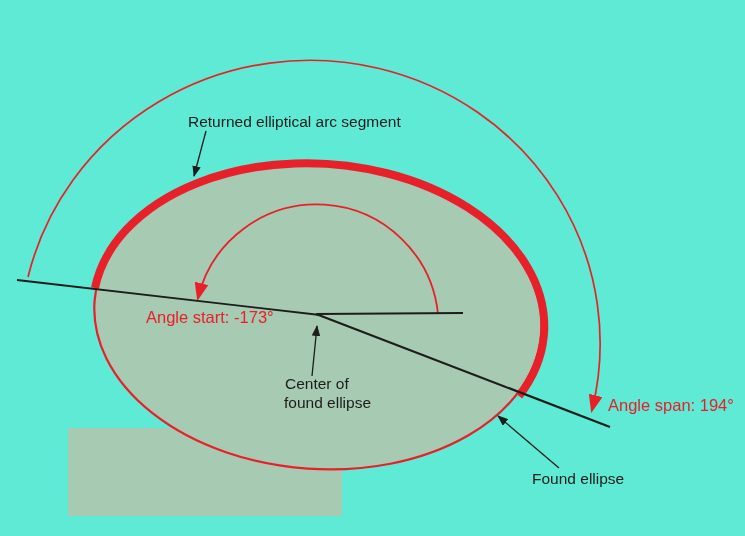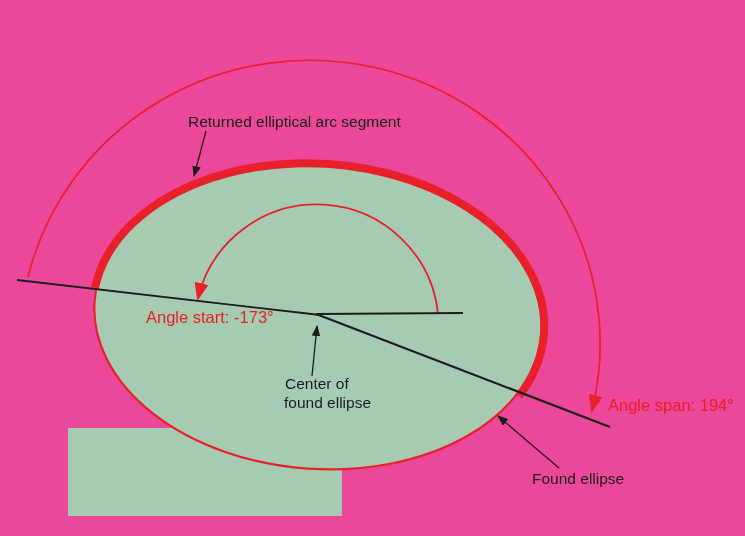--- a/index.html
+++ b/index.html
@@ -4,21 +4,21 @@
 <style>
   :root{
     --red:#e8202a;
     --green:#a7cab3;
     --ink:#1d1d1b;
   }
   html,body{margin:0;padding:0;background:#ffffff;}
   .canvas{
     position:relative;
     width:745px;height:536px;
-    background:#ec4899;
+    background:#5eead4;
     overflow:hidden;
   }
   svg{display:block;}
   text{
     font-family:"Liberation Sans","DejaVu Sans",sans-serif;
     font-weight:400;
   }
   .lbl-black{fill:var(--ink);font-size:15.5px;}
   .lbl-red{fill:var(--red);font-size:16.5px;}
   .green-fill{fill:var(--green);}

